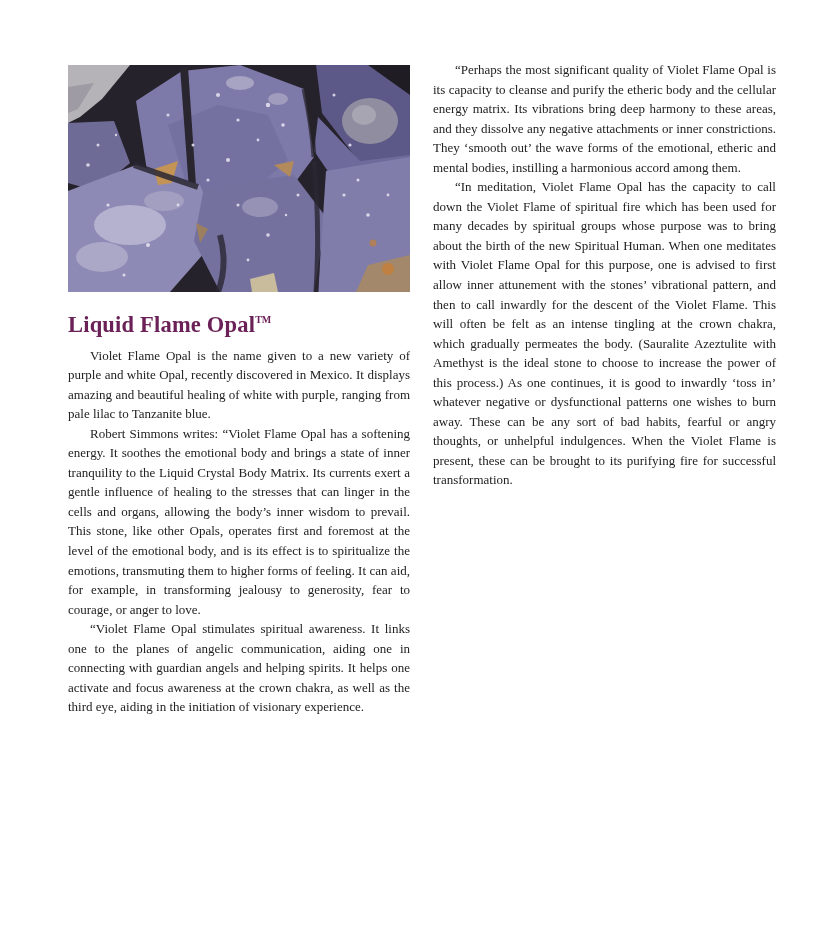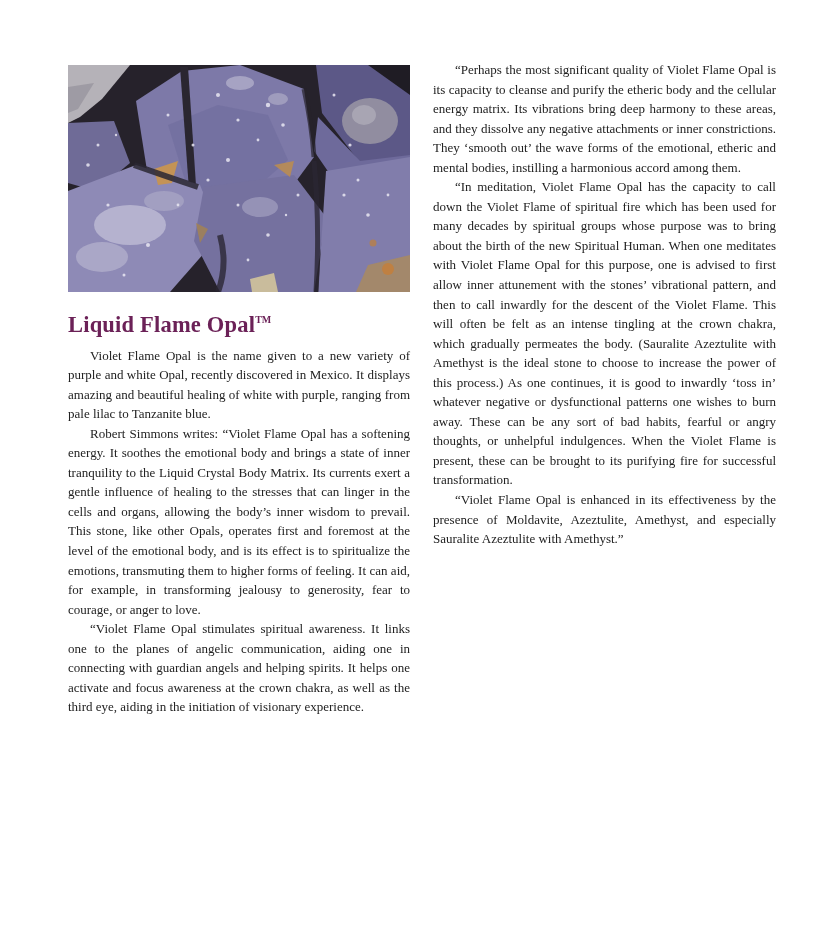--- a/index.html
+++ b/index.html
@@ -141,17 +141,16 @@
       <h1 class="title"><span>Liquid Flame Opal</span><sup>TM</sup></h1>
 
       <p class="body-par">Violet Flame Opal is the name given to a new variety of purple and white Opal, recently discovered in Mexico. It displays amazing and beautiful healing of white with purple, ranging from pale lilac to Tanzanite blue.</p>
       <p class="body-par">Robert Simmons writes: “Violet Flame Opal has a softening energy. It soothes the emotional body and brings a state of inner tranquility to the Liquid Crystal Body Matrix. Its currents exert a gentle influence of healing to the stresses that can linger in the cells and organs, allowing the body’s inner wisdom to prevail. This stone, like other Opals, operates first and foremost at the level of the emotional body, and is its effect is to spiritualize the emotions, transmuting them to higher forms of feeling. It can aid, for example, in transforming jealousy to generosity, fear to courage, or anger to love.</p>
       <p class="body-par">“Violet Flame Opal stimulates spiritual awareness. It links one to the planes of angelic communication, aiding one in connecting with guardian angels and helping spirits. It helps one activate and focus awareness at the crown chakra, as well as the third eye, aiding in the initiation of visionary experience.</p>
     </div>
 
     <div class="col col-right">
       <p class="body-par">“Perhaps the most significant quality of Violet Flame Opal is its capacity to cleanse and purify the etheric body and the cellular energy matrix. Its vibrations bring deep harmony to these areas, and they dissolve any negative attachments or inner constrictions. They ‘smooth out’ the wave forms of the emotional, etheric and mental bodies, instilling a harmonious accord among them.</p>
       <p class="body-par">“In meditation, Violet Flame Opal has the capacity to call down the Violet Flame of spiritual fire which has been used for many decades by spiritual groups whose purpose was to bring about the birth of the new Spiritual Human. When one meditates with Violet Flame Opal for this purpose, one is advised to first allow inner attunement with the stones’ vibrational pattern, and then to call inwardly for the descent of the Violet Flame. This will often be felt as an intense tingling at the crown chakra, which gradually permeates the body. (Sauralite Azeztulite with Amethyst is the ideal stone to choose to increase the power of this process.) As one continues, it is good to inwardly ‘toss in’ whatever negative or dysfunctional patterns one wishes to burn away. These can be any sort of bad habits, fearful or angry thoughts, or unhelpful indulgences. When the Violet Flame is present, these can be brought to its purifying fire for successful transformation.</p>
-      <p class="body-par">“Violet Flame Opal is enhanced in its effectiveness by the presence of Moldavite, Azeztulite, Amethyst, and especially Sauralite Azeztulite with Amethyst.”</p>
     </div>
 
   </div>
 </div>
 
 </body></html>

